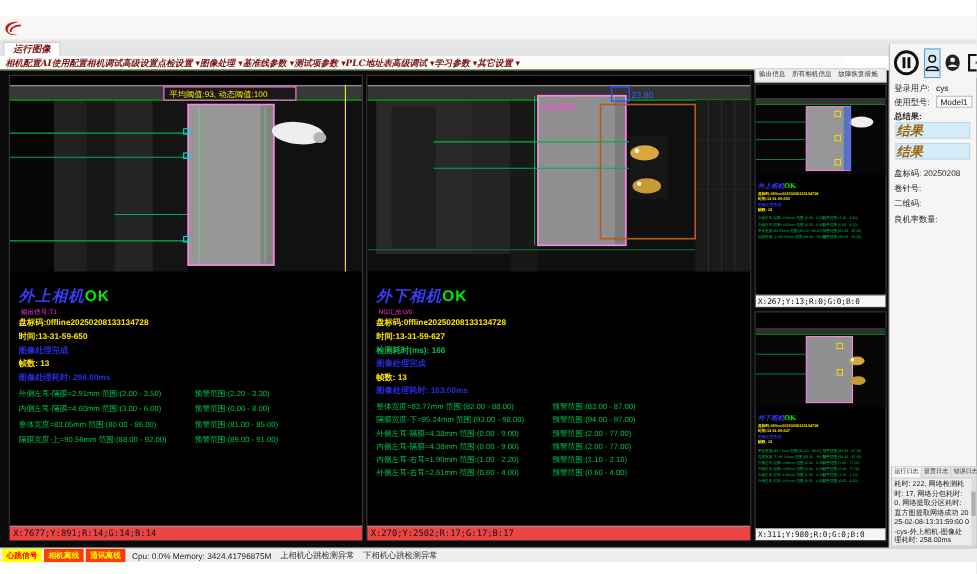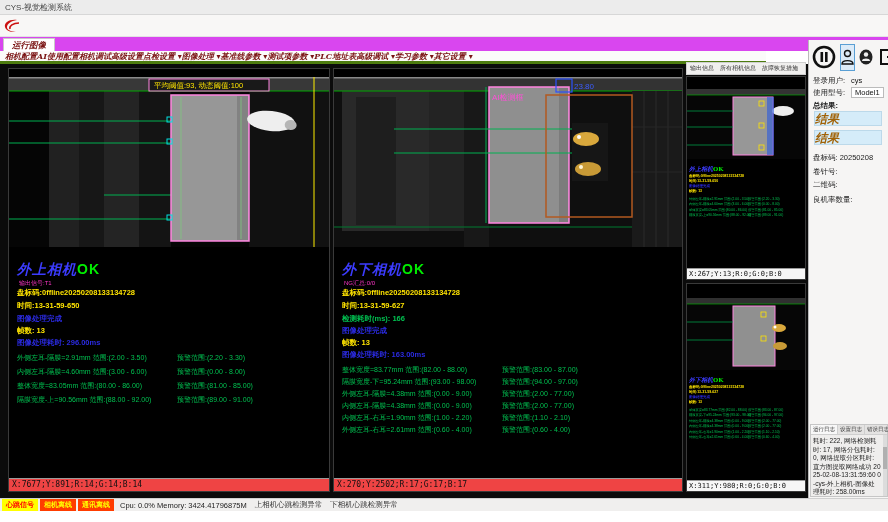--- a/index.html
+++ b/index.html
@@ -11,27 +11,27 @@
   .titlebar { position:absolute; left:0; top:0; width:888px; height:15px;
               background:#ececec; border-bottom:1px solid #d7d7d7; }
   .titlebar .title { font-size:8px; color:#444; line-height:15px; padding-left:5px; }
 
   .menubar { position:absolute; left:0; top:15px; width:888px; height:22px;
              background:#f8f7f6; border-bottom:1px solid #e2e2e2; display:flex; align-items:center; }
   .logo { width:18px; height:16px; margin:0 5px 0 3px; flex:0 0 auto; }
   .menu-item { font:italic bold 9px "DejaVu Serif", serif; color:#7a1414;
                padding:0 6px; line-height:22px; cursor:default; white-space:nowrap; }
 
-  .tabrow { position:absolute; left:0; top:37px; width:888px; height:14px; background:#d946ef; }
+  .tabrow { position:absolute; left:0; top:37px; width:888px; height:14px; background:#e5e5e5; }
   .tab { position:absolute; left:3px; top:1px; height:13px; padding:0 8px;
          background:#fff; border:1px solid #c9c9c9; border-bottom:none;
          font:italic bold 8.5px "DejaVu Serif", serif; color:#7a1414; line-height:13px; }
 
   .toolbar { position:absolute; left:0; top:51px; width:766px; height:13px;
-             background:#fbfbfa; border-bottom:3px solid #4d7c0f; display:flex; align-items:center; }
+             background:#fbfbfa; border-bottom:1px solid #4d7c0f; display:flex; align-items:center; }
   .tool-item { font:italic bold 8px "DejaVu Serif", serif; color:#7a1414;
                padding:0 5px; white-space:nowrap; line-height:13px; }
 
   
   .main { position:absolute; left:0; top:64px; width:888px; height:434px; background:#0b0b0b; }
 
   .cam-panel { position:absolute; background:#000; border:1px solid #3a3a3a; }
   #left-panel  { left:8px;   top:4px; width:322px; height:424px; }
   #right-panel { left:333px; top:4px; width:350px; height:424px; }
 
@@ -106,23 +106,20 @@
   .badge-heart { background:#ffff00; color:#ff0000; }
   .badge-alarm { background:#ff3c00; color:#ffff00; }
   .sb-text { font:7.5px "Liberation Sans",sans-serif; color:#222; margin-left:6px; white-space:nowrap; }
   .sb-warn { font:7.5px "Liberation Sans",sans-serif; color:#333; margin-left:8px; white-space:nowrap; }
 </style>
 </head>
 <body>
 
 <div class="app">
 
-  <div class="titlebar">
-    <div class="title">CYS-视觉检测系统</div>
-  </div>
 
   <div class="menubar">
     <svg class="logo" viewBox="0 0 18 16">
       <path d="M14 2 C6 1 1 5 2 9 C3 13 9 15 13 13 C8 14 4 12 4 9 C4 6 8 3 14 2 Z" fill="#cc1111"></path>
       <path d="M16 5 C10 5 6 8 7 11" stroke="#cc1111" stroke-width="1.6" fill="none"></path>
     </svg>
   </div>
 
   <div class="tabrow">
     <div class="tab">运行图像</div>

